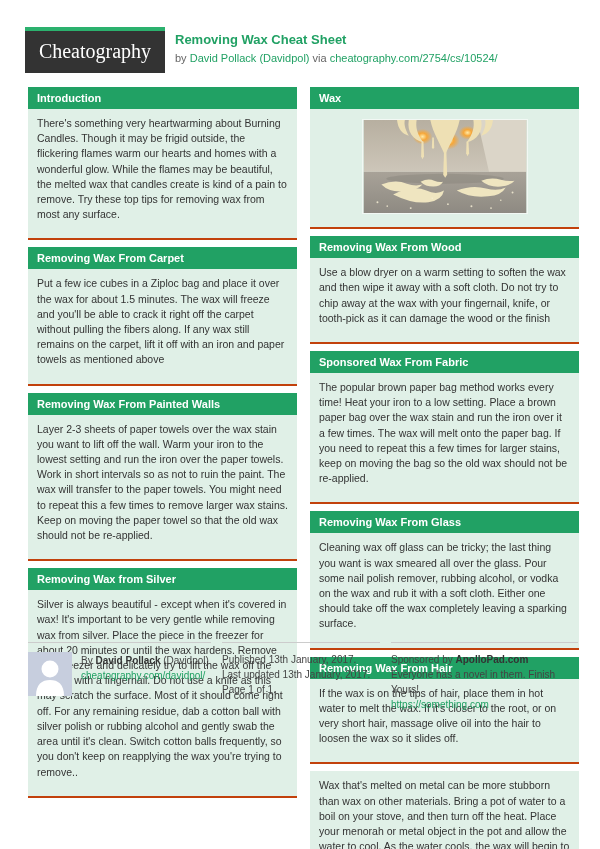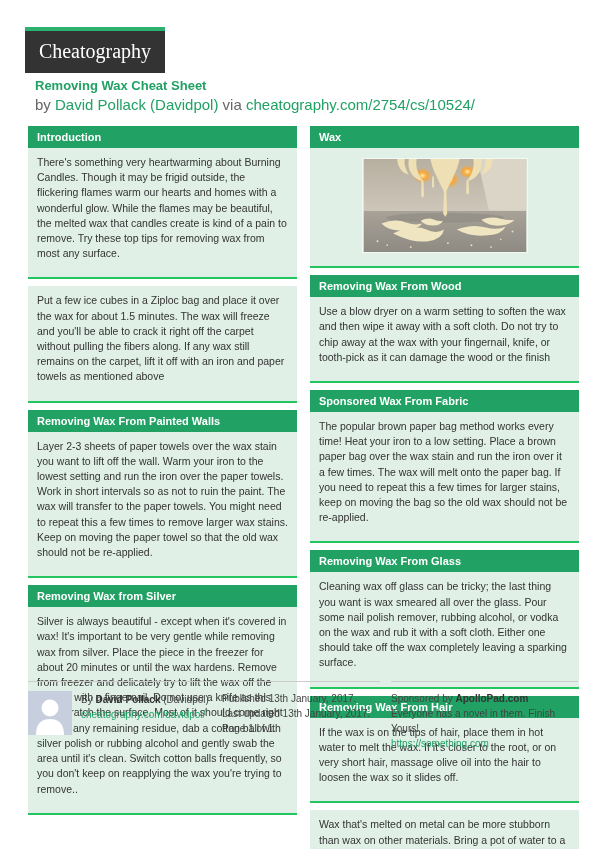--- a/index.html
+++ b/index.html
@@ -7,45 +7,45 @@
   body {
     width: 600px; height: 849px;
     font-family: "Liberation Sans", sans-serif;
     color: #333;
     position: relative;
     overflow: hidden;
   }
   .page { width: 600px; height: 849px; }
 
   
-  .page-header { display: flex; align-items: flex-start; margin: 27px 22px 0 25px; flex-direction: column; }
+  .page-header { display: flex; align-items: flex-start; margin: 27px 22px 0 25px; }
   .logo-box {
     display: block; width: 140px; height: 46px;
     background: #333333; border-top: 4px solid #2cb16e;
     color: #fff; text-decoration: none;
     font-family: "Liberation Serif", serif; font-size: 20px;
     text-align: center; line-height: 40px;
   }
   .head-text { margin-left: 10px; padding-top: 3px; }
   .sheet-title {
     font-size: 13px; font-weight: 700;
     color: #21a164; text-decoration: none; display: inline-block; margin-bottom: 4px;
   }
-  .byline { font-size: 15px; color: #666; line-height: 15px; }
+  .byline { font-size: 11px; color: #666; line-height: 15px; }
   .byline a { color: #21a164; text-decoration: none; }
 
   
   .columns {
     display: flex; gap: 13px;
     margin: 14px 22px 0 28px;
     height: 547px;
   }
   .col { width: 269px; flex: 0 0 269px; }
 
-  .card { margin-bottom: 7px; border-bottom: 2px solid #22c55e; }
+  .card { margin-bottom: 7px; border-bottom: 2px solid #c2410c; }
   .card-title {
     background: #21a164; color: #ffffff;
     font-size: 11px; font-weight: bold;
     padding: 5px 9px 4px 9px; line-height: 13px;
   }
   .card-body {
     background: #e0f0e7; color: #333;
     font-size: 10.5px; line-height: 15.2px;
     padding: 7px 9px 16px 9px;
   }
@@ -87,20 +87,21 @@
   </div>
 
   <div class="columns">
 
     <div class="col">
       <section class="card">
         <h2 class="card-title">Introduction</h2>
         <p class="card-body">There's something very heartwarming about Burning Candles. Though it may be frigid outside, the flickering flames warm our hearts and homes with a wonderful glow. While the flames may be beautiful, the melted wax that candles create is kind of a pain to remove. Try these top tips for removing wax from most any surface.</p>
       </section>
       <section class="card">
+        <h2 class="card-title">Removing Wax From Carpet</h2>
         <p class="card-body">Put a few ice cubes in a Ziploc bag and place it over the wax for about 1.5 minutes. The wax will freeze and you'll be able to crack it right off the carpet without pulling the fibers along. If any wax still remains on the carpet, lift it off with an iron and paper towels as mentioned above</p>
       </section>
       <section class="card">
         <h2 class="card-title">Removing Wax From Painted Walls</h2>
         <p class="card-body">Layer 2-3 sheets of paper towels over the wax stain you want to lift off the wall. Warm your iron to the lowest setting and run the iron over the paper towels. Work in short intervals so as not to ruin the paint. The wax will transfer to the paper towels. You might need to repeat this a few times to remove larger wax stains. Keep on moving the paper towel so that the old wax should not be re-applied.</p>
       </section>
       <section class="card">
         <h2 class="card-title">Removing Wax from Silver</h2>
         <p class="card-body">Silver is always beautiful - except when it's covered in wax! It's important to be very gentle while removing wax from silver. Place the piece in the freezer for about 20 minutes or until the wax hardens. Remove from freezer and delicately try to lift the wax off the surface with a fingernail. Do not use a knife as this may scratch the surface. Most of it should come right off. For any remaining residue, dab a cotton ball with silver polish or rubbing alcohol and gently swab the area until it's clean. Switch cotton balls frequently, so you don't keep on reapplying the wax you're trying to remove..</p>
       </section>

